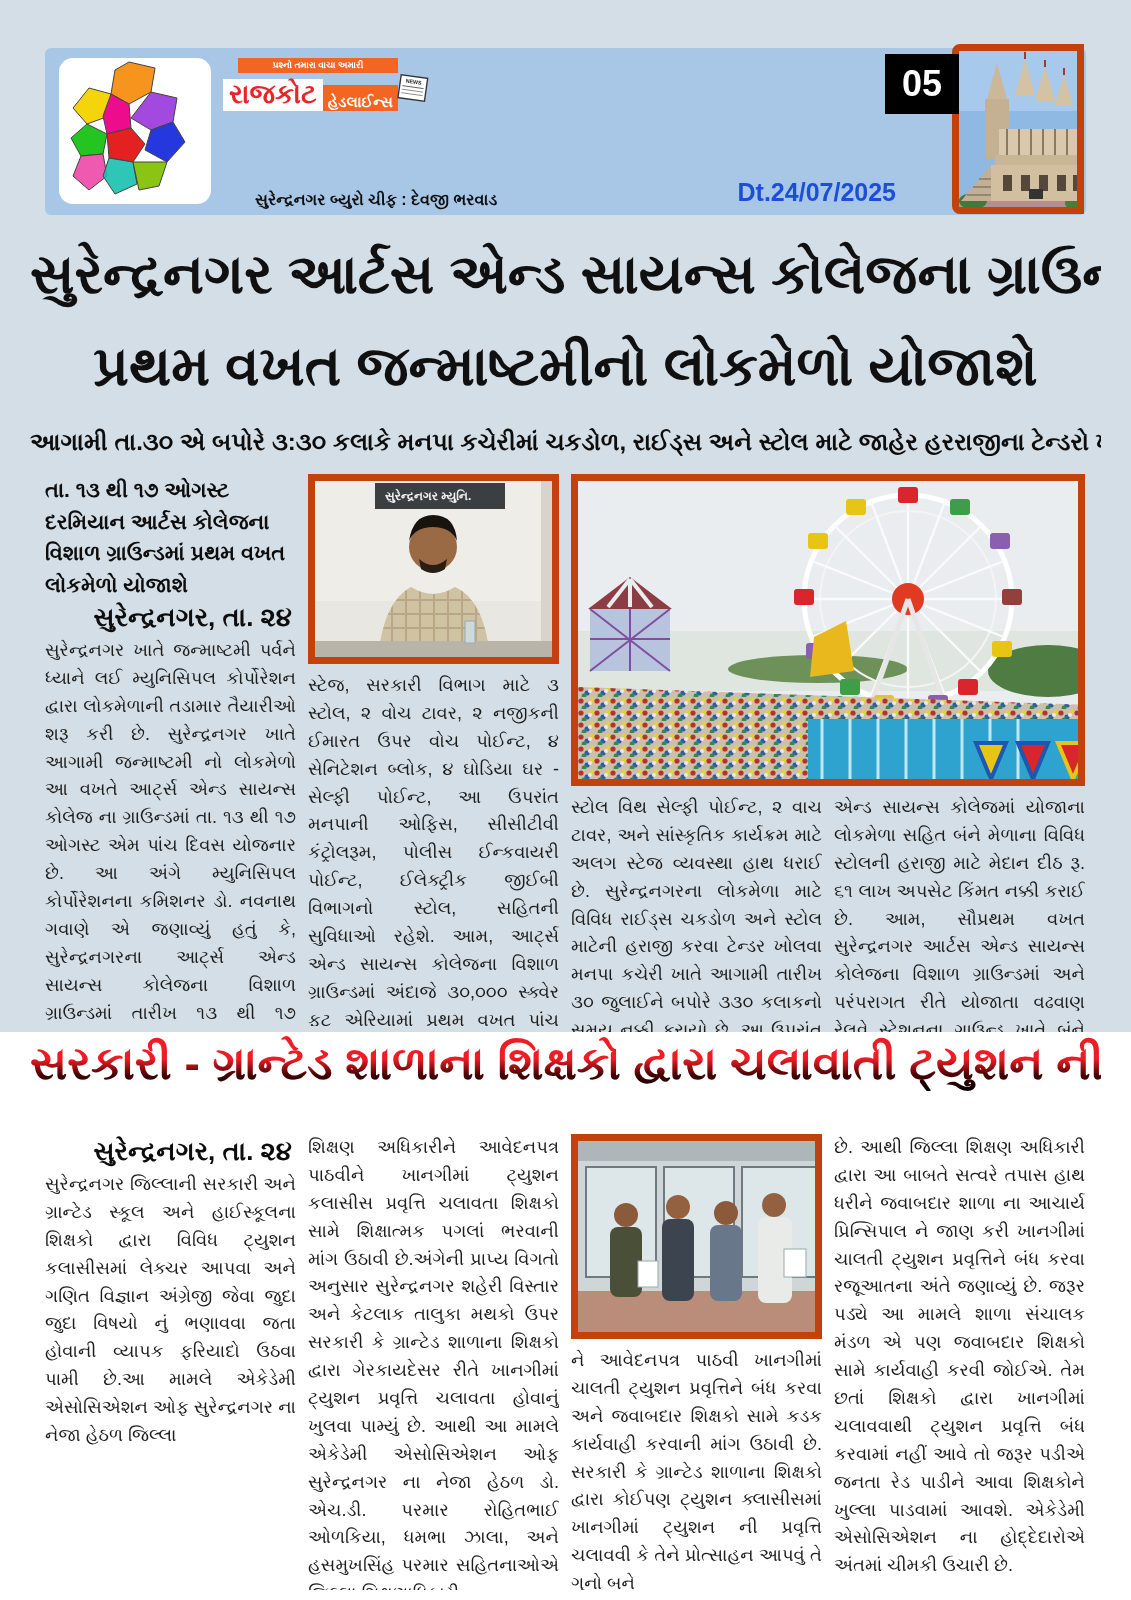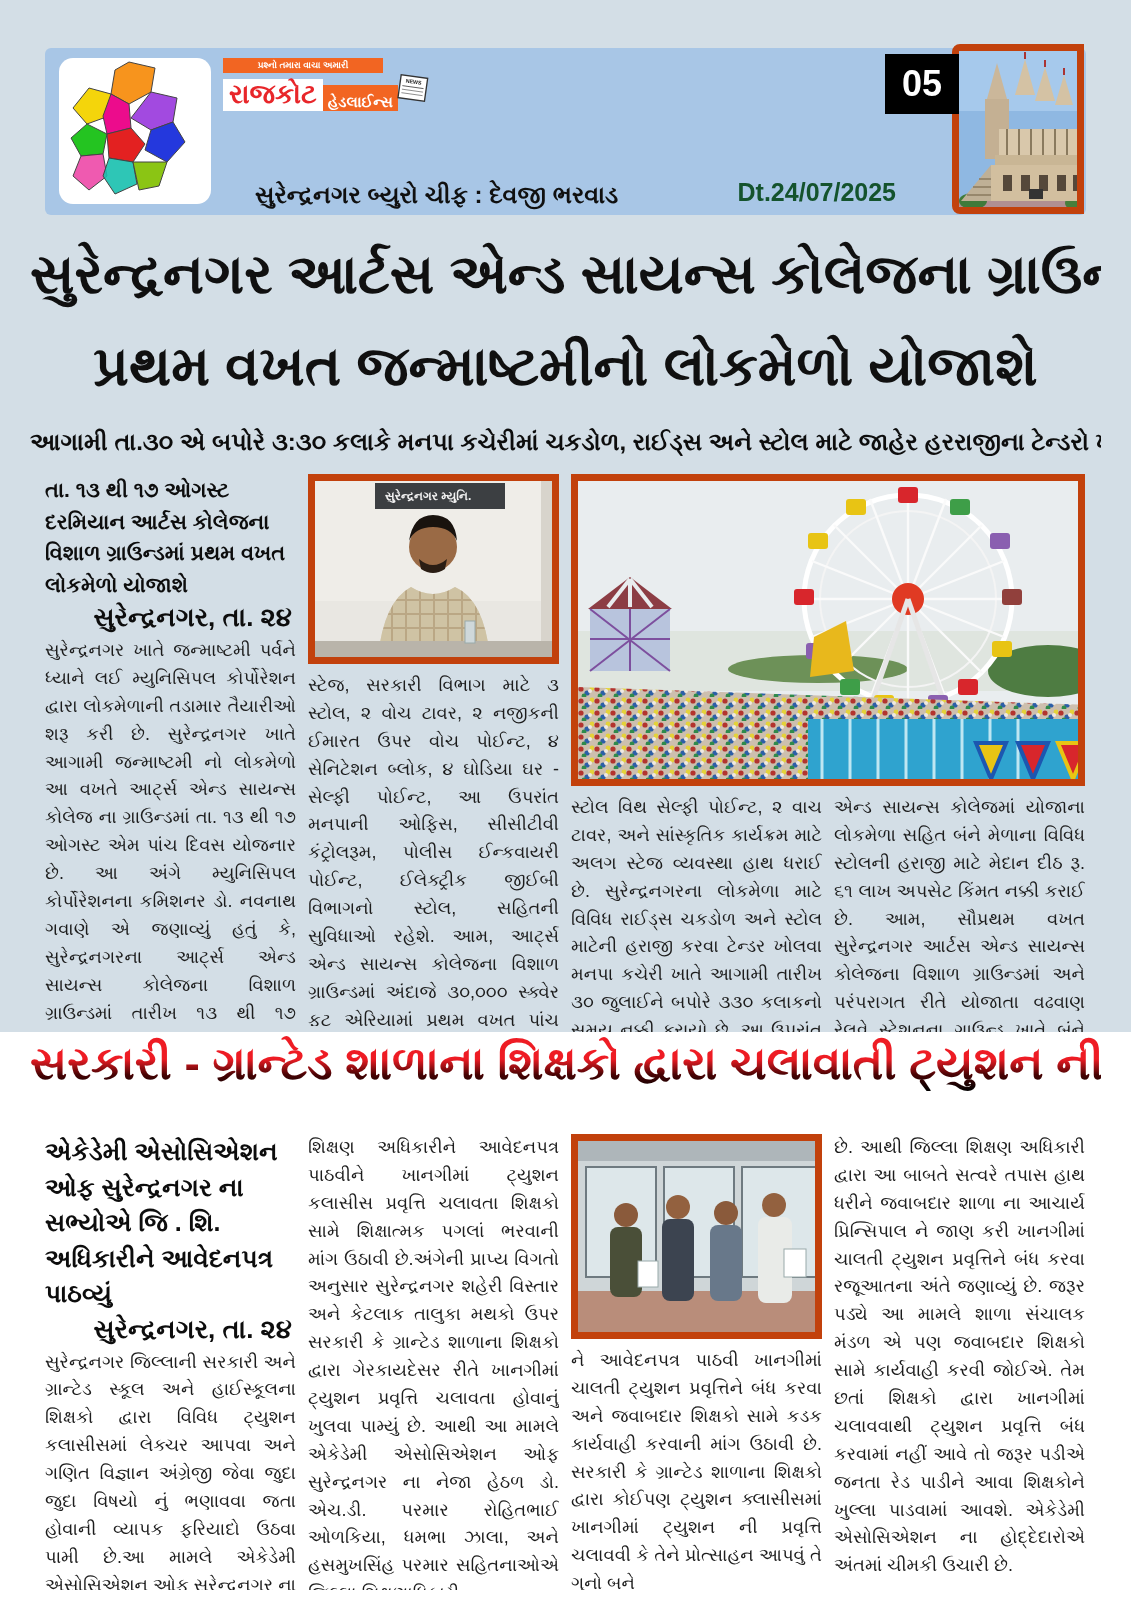--- a/index.html
+++ b/index.html
@@ -6,31 +6,31 @@
   body { font-family:"Liberation Sans","DejaVu Sans",sans-serif; background:#9aa4ac; }
   .page { width:1131px; height:1600px; margin:0 auto; background:#ffffff; position:relative; overflow:hidden; }
 
   
   .top-section { position:absolute; left:0; top:0; width:1131px; height:1032px; background:#d3dee6; overflow:hidden; }
 
   
   .masthead { position:absolute; left:45px; top:48px; width:1041px; height:167px; background:#a8c6e6; border-radius:6px; }
   .map-box { position:absolute; left:14px; top:10px; width:152px; height:146px; background:#ffffff; border-radius:14px; overflow:hidden; }
   .logo { position:absolute; left:178px; top:10px; width:210px; }
-  .logo-tagline { display:block; background:#f26522; color:#ffffff; font-size:9px; font-weight:bold; text-align:center; padding:2px 4px; width:160px; margin-left:0; white-space:nowrap; overflow:hidden; }
+  .logo-tagline { display:block; background:#f26522; color:#ffffff; font-size:9px; font-weight:bold; text-align:center; padding:2px 4px; width:160px; margin-left:15px; white-space:nowrap; overflow:hidden; }
   .logo-row { display:flex; align-items:flex-end; }
   .logo-name1 { background:#ffffff; color:#e8262a; font-weight:800; font-size:27px; padding:1px 6px; line-height:1.1; white-space:nowrap; }
   .logo-name2 { background:#f26522; color:#ffffff; font-weight:bold; font-size:15px; padding:8px 5px 0 5px; white-space:nowrap; }
   .news-icon-svg { margin-left:-4px; margin-top:-6px; }
   .main-title { position:absolute; left:168px; top:60px; width:700px; text-align:center; font-size:64px; font-weight:800; color:#e8262a; white-space:nowrap; overflow:hidden; letter-spacing:1px;
     text-shadow:-3px -3px 0 #fff, 3px -3px 0 #fff, -3px 3px 0 #fff, 3px 3px 0 #fff, 0 -4px 0 #fff, 0 4px 0 #fff, -4px 0 0 #fff, 4px 0 0 #fff, 4px 6px 2px rgba(60,60,60,.45); }
   .page-number { position:absolute; left:840px; top:6px; width:74px; height:60px; background:#000000; color:#ffffff; font-size:36px; font-weight:bold; display:flex; align-items:center; justify-content:center; z-index:3; }
   .temple-box { position:absolute; right:2px; top:-4px; width:132px; height:170px; border-radius:8px 0 0 8px; overflow:hidden; z-index:2; }
-  .bureau-line { position:absolute; left:210px; bottom:6px; font-size:24px; font-weight:bold; color:#101010; white-space:nowrap; }
-  .masthead-date { position:absolute; right:190px; bottom:8px; font-size:25px; font-weight:bold; color:#14532d; white-space:nowrap; }
+  .bureau-line { position:absolute; left:210px; bottom:6px; font-size:16px; font-weight:bold; color:#101010; white-space:nowrap; }
+  .masthead-date { position:absolute; right:190px; bottom:8px; font-size:25px; font-weight:bold; color:#1d4ed8; white-space:nowrap; }
 
   
   .a1-headline { position:absolute; left:30px; top:228px; width:1071px; text-align:center; color:#101010; font-weight:800; font-size:55px; line-height:1.68; white-space:nowrap; overflow:hidden; }
   .a1-subheadline { position:absolute; left:30px; top:428px; width:1071px; text-align:center; color:#0d0d0d; font-weight:bold; font-size:24px; white-space:nowrap; overflow:hidden; }
   .a1-columns { position:absolute; left:45px; top:474px; width:1041px; height:552px; display:flex; gap:12px; }
   .col { width:251px; overflow:hidden; }
   .body-text { font-size:18px; line-height:1.55; text-align:justify; color:#1c1c1c; white-space:pre-line; }
   .intro-bold { font-size:21px; line-height:1.5; font-weight:bold; color:#0d0d0d; text-align:left; }
   .dateline { font-size:26px; font-weight:bold; color:#0d0d0d; text-align:right; padding:2px 4px 4px 0; }
   .photo-frame { border:7px solid #c2410c; background:#dfe5e9; overflow:hidden; }
@@ -284,21 +284,20 @@
         </div>
       </div>
     </div>
   </div>
 
   <div class="a2-headline">સરકારી - ગ્રાન્ટેડ શાળાના શિક્ષકો દ્વારા ચલાવાતી ટ્યુશન ની બદી બંધ કરવા માંગ</div>
 
   <div class="a2-columns">
 
     <div class="col">
-      <div class="a2-subhead">એકેડેમી એસોસિએશન ઓફ સુરેન્દ્રનગર ના સભ્યોએ જિ . શિ. અધિકારીને આવેદનપત્ર પાઠવ્યું</div>
       <div class="dateline">સુરેન્દ્રનગર, તા. ૨૪</div>
       <div class="body-text">સુરેન્દ્રનગર જિલ્લાની સરકારી અને ગ્રાન્ટેડ સ્કૂલ અને હાઈસ્કૂલના શિક્ષકો દ્વારા વિવિધ ટ્યુશન કલાસીસમાં લેક્ચર આપવા અને ગણિત વિજ્ઞાન અંગ્રેજી જેવા જુદા જુદા વિષયો નું ભણાવવા જતા હોવાની વ્યાપક ફરિયાદો ઉઠવા પામી છે.આ મામલે એકેડેમી એસોસિએશન ઓફ સુરેન્દ્રનગર ના નેજા હેઠળ જિલ્લા</div>
     </div>
 
     <div class="col">
       <div class="body-text">શિક્ષણ અધિકારીને આવેદનપત્ર પાઠવીને ખાનગીમાં ટ્યુશન કલાસીસ પ્રવૃત્તિ ચલાવતા શિક્ષકો સામે શિક્ષાત્મક પગલાં ભરવાની માંગ ઉઠાવી છે.અંગેની પ્રાપ્ય વિગતો અનુસાર સુરેન્દ્રનગર શહેરી વિસ્તાર અને કેટલાક તાલુકા મથકો ઉપર સરકારી કે ગ્રાન્ટેડ શાળાના શિક્ષકો દ્વારા ગેરકાયદેસર રીતે ખાનગીમાં ટ્યુશન પ્રવૃત્તિ ચલાવતા હોવાનું ખુલવા પામ્યું છે. આથી આ મામલે એકેડેમી એસોસિએશન ઓફ સુરેન્દ્રનગર ના નેજા હેઠળ ડો. એચ.ડી. પરમાર રોહિતભાઈ ઓળકિયા, ધમભા ઝાલા, અને હસમુખસિંહ પરમાર સહિતનાઓએ જિલ્લા શિક્ષણાધિકારી</div>
     </div>
 
     <div class="col">
       <div class="office-photo photo-frame">

